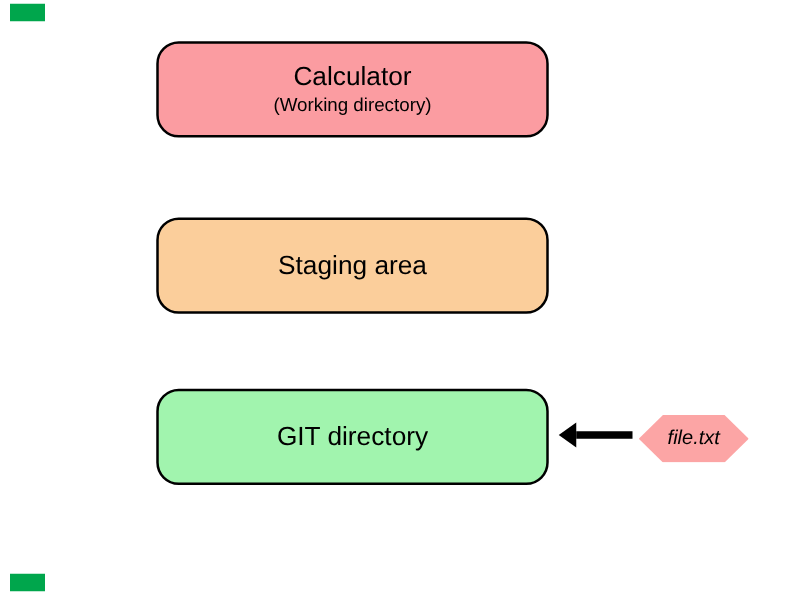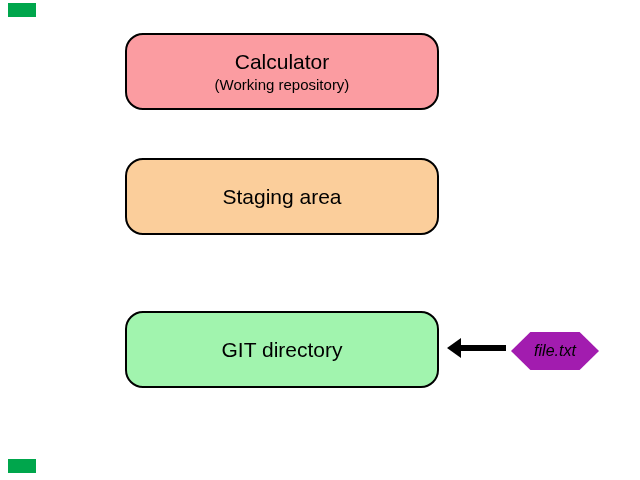--- a/index.html
+++ b/index.html
@@ -33,21 +33,21 @@
     box-sizing: border-box;
     border: 2px solid #000000;
     border-radius: 18px;
     display: flex;
     flex-direction: column;
     align-items: center;
     justify-content: center;
     text-align: center;
   }
   #node-working-directory { top: 33px; }
-  #node-staging-area      { top: 158px; align-items: center; }
+  #node-staging-area      { top: 174px; align-items: center; }
   #node-git-repository    { top: 311px; }
 
   .node-title {
     font-size: 21px;
     line-height: 25px;
     white-space: nowrap;
   }
   .node-subtitle {
     font-size: 15px;
     line-height: 19px;
@@ -96,35 +96,35 @@
 </style>
 </head>
 <body>
 
 <div id="canvas">
 
   <div id="corner-top" class="corner-mark" style="background-color: rgb(0, 166, 76);"></div>
 
   <div id="node-working-directory" class="node-box" style="background-color: rgb(251, 156, 161); border-color: rgb(0, 0, 0);">
     <div class="node-title">Calculator</div>
-    <div class="node-subtitle">(Working repository)</div>
+    <div class="node-subtitle">(Working directory)</div>
   </div>
 
   <div id="node-staging-area" class="node-box" style="background-color: rgb(251, 206, 155); border-color: rgb(0, 0, 0);">
     <div class="node-title">Staging area</div>
   </div>
 
   <div id="node-git-repository" class="node-box" style="background-color: rgb(161, 244, 174); border-color: rgb(0, 0, 0);">
     <div class="node-title">GIT directory</div>
   </div>
 
   <div id="arrow">
     <div id="arrow-head" style="border-right-color: rgb(0, 0, 0);"></div>
     <div id="arrow-shaft" style="background-color: rgb(0, 0, 0);"></div>
   </div>
 
-  <div id="file-hexagon" style="background-color: #a21caf;">
+  <div id="file-hexagon" style="background-color: #fca5a5;">
     <span class="file-label">file.txt</span>
   </div>
 
   <div id="corner-bottom" class="corner-mark" style="background-color: rgb(0, 166, 76);"></div>
 
 </div>
 
 </body></html>

